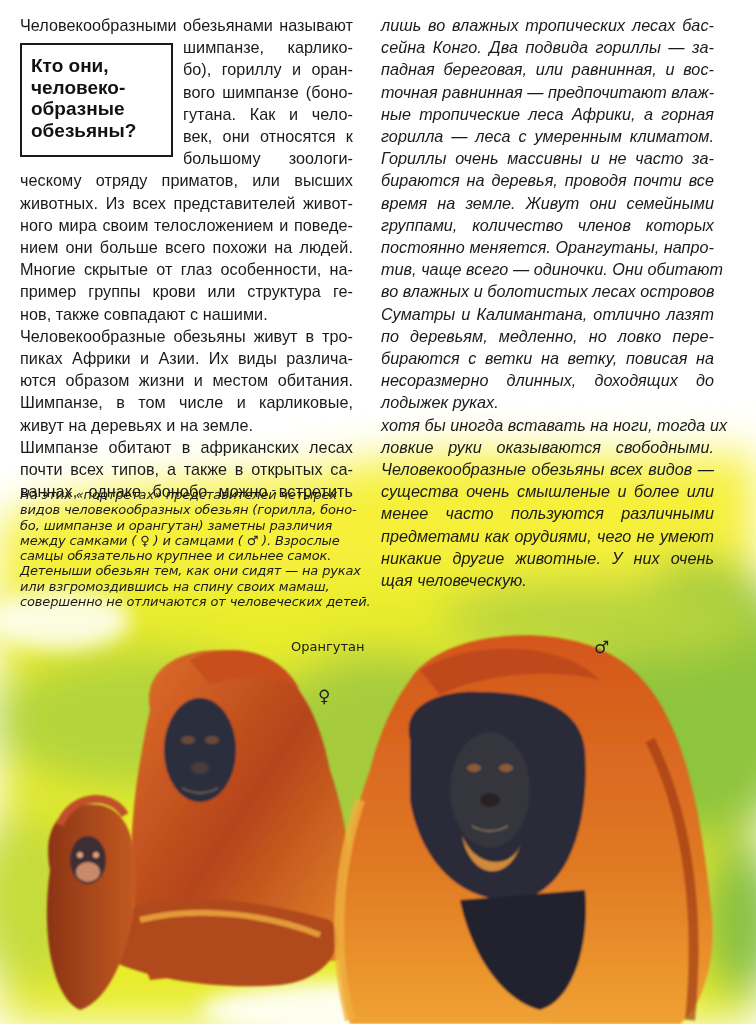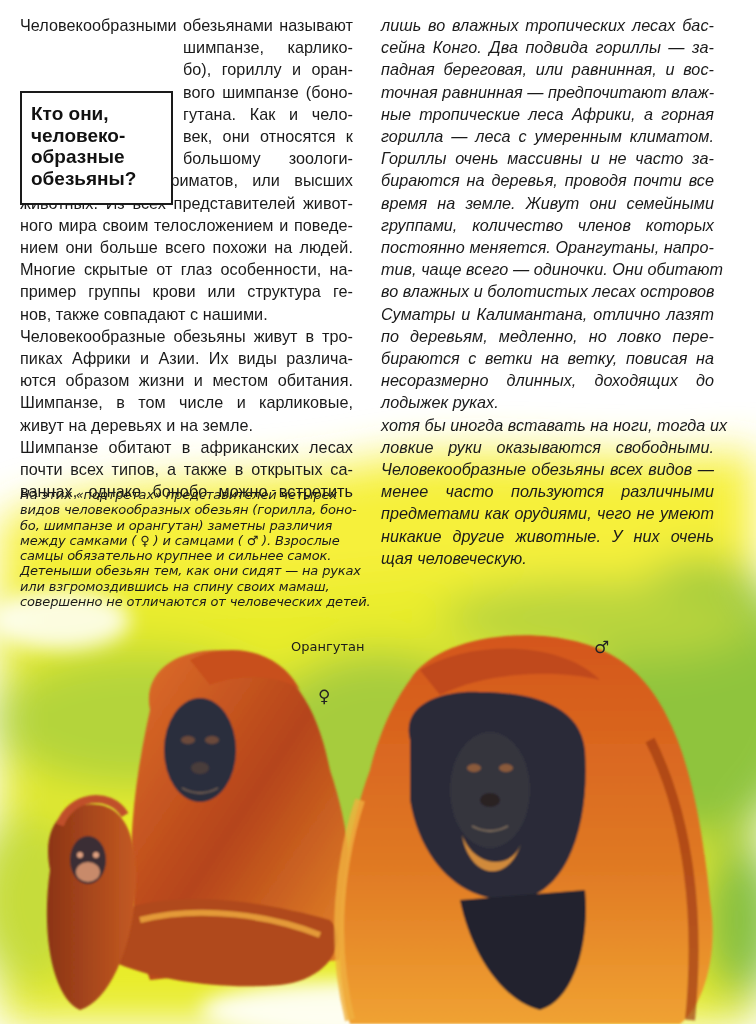--- a/index.html
+++ b/index.html
@@ -19,21 +19,20 @@
   }
   .col-left { left: 20px; top: 14px; width: 333px; }
   .col-right { left: 381px; top: 14px; width: 333px; font-style: italic; }
   .line { display: block; white-space: nowrap; text-align: justify; text-align-last: justify; }
   .line.last { text-align-last: left; }
   .indent-line { display: block; white-space: nowrap; text-align-last: justify; margin-left: 163px; }
   .title-box {
     position: absolute; left: 20px; top: 43px; width: 149px; height: 110px;
     border: 2px solid #1a1a1a; background: #fff; z-index: 3;
     box-sizing: content-box;
-    margin-top: 48px;
   }
   .title-text {
     position: absolute; left: 9px; top: 10px;
     font-weight: bold; font-size: 19px; line-height: 21.5px; color: #111;
   }
   .title-text span { display: block; }
   .caption {
     position: absolute; left: 20px; top: 487px; width: 340px; z-index: 2;
     font-family: "DejaVu Sans", sans-serif; font-style: italic;
     font-size: 13px; line-height: 15.3px; color: #1a1a1a;
@@ -191,20 +190,21 @@
   <span class="line">тив, чаще всего — одиночки. Они обитают</span>
   <span class="line">во влажных и болотистых лесах островов</span>
   <span class="line">Суматры и Калимантана, отлично лазят</span>
   <span class="line">по деревьям, медленно, но ловко пере-</span>
   <span class="line">бираются с ветки на ветку, повисая на</span>
   <span class="line">несоразмерно длинных, доходящих до</span>
   <span class="line last">лодыжек руках.</span>
   <span class="line">хотя бы иногда вставать на ноги, тогда их</span>
   <span class="line">ловкие руки оказываются свободными.</span>
   <span class="line">Человекообразные обезьяны всех видов —</span>
+  <span class="line">существа очень смышленые и более или</span>
   <span class="line">менее часто пользуются различными</span>
   <span class="line">предметами как орудиями, чего не умеют</span>
   <span class="line">никакие другие животные. У них очень</span>
   <span class="line last">щая человеческую.</span>
 </div>
 
 <div class="caption">
   <span>На этих «портретах» представителей четырех</span>
   <span>видов человекообразных обезьян (горилла, боно-</span>
   <span>бо, шимпанзе и орангутан) заметны различия</span>

